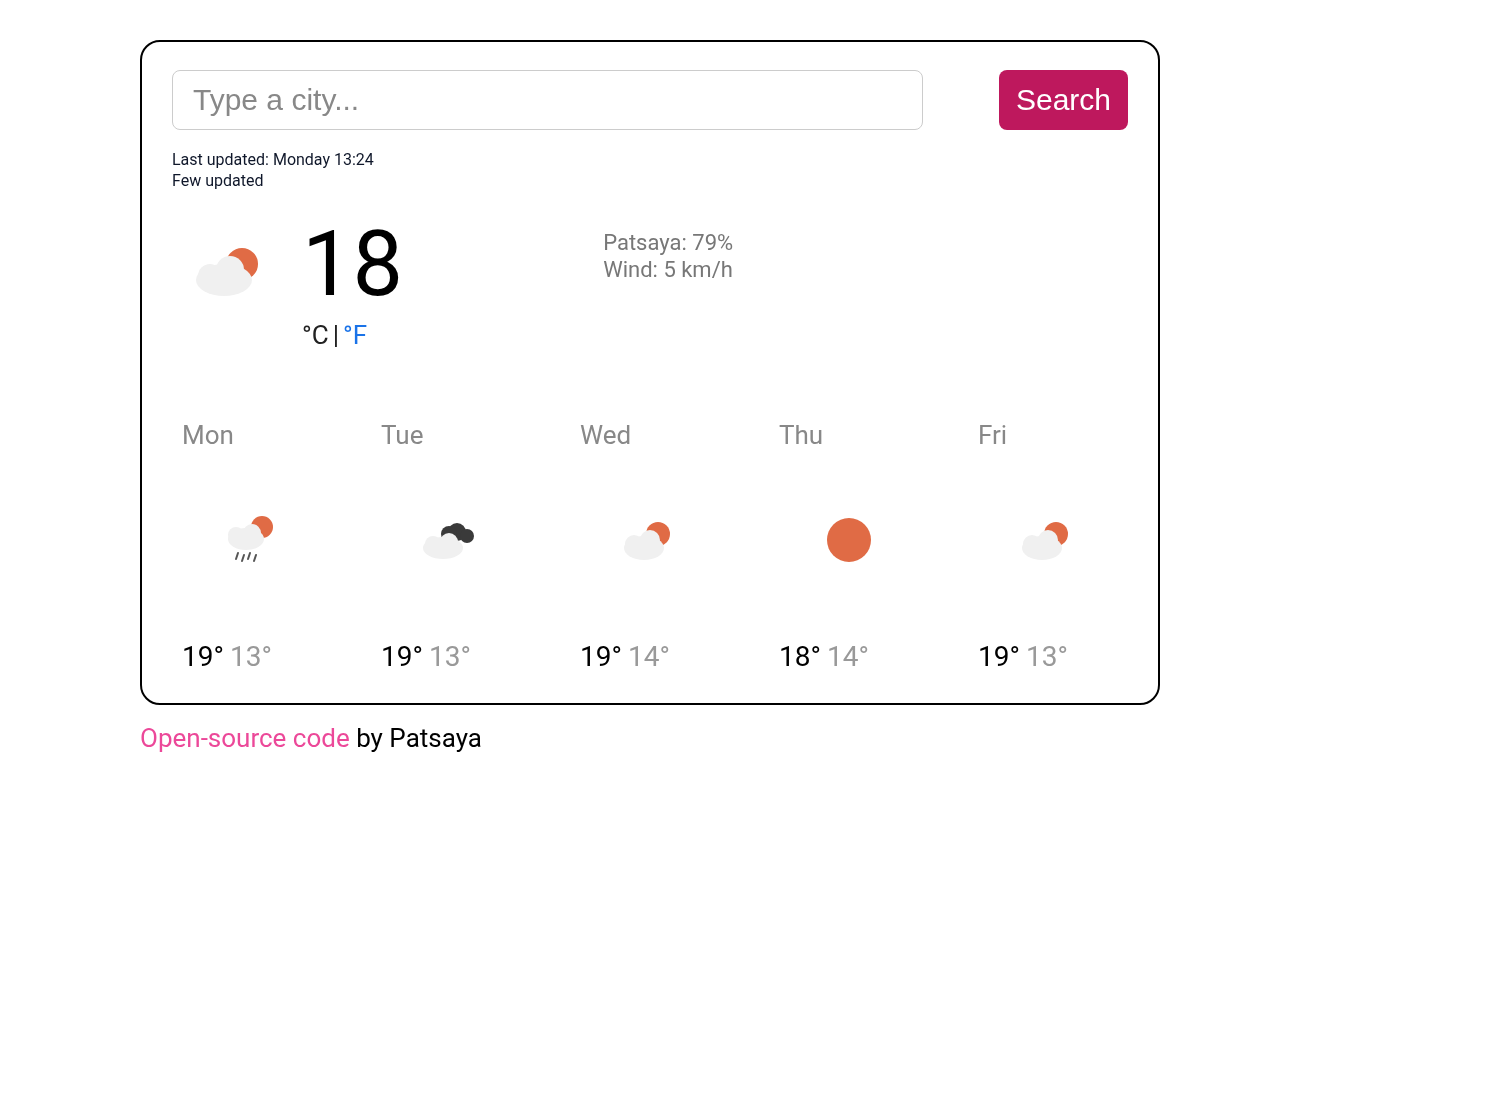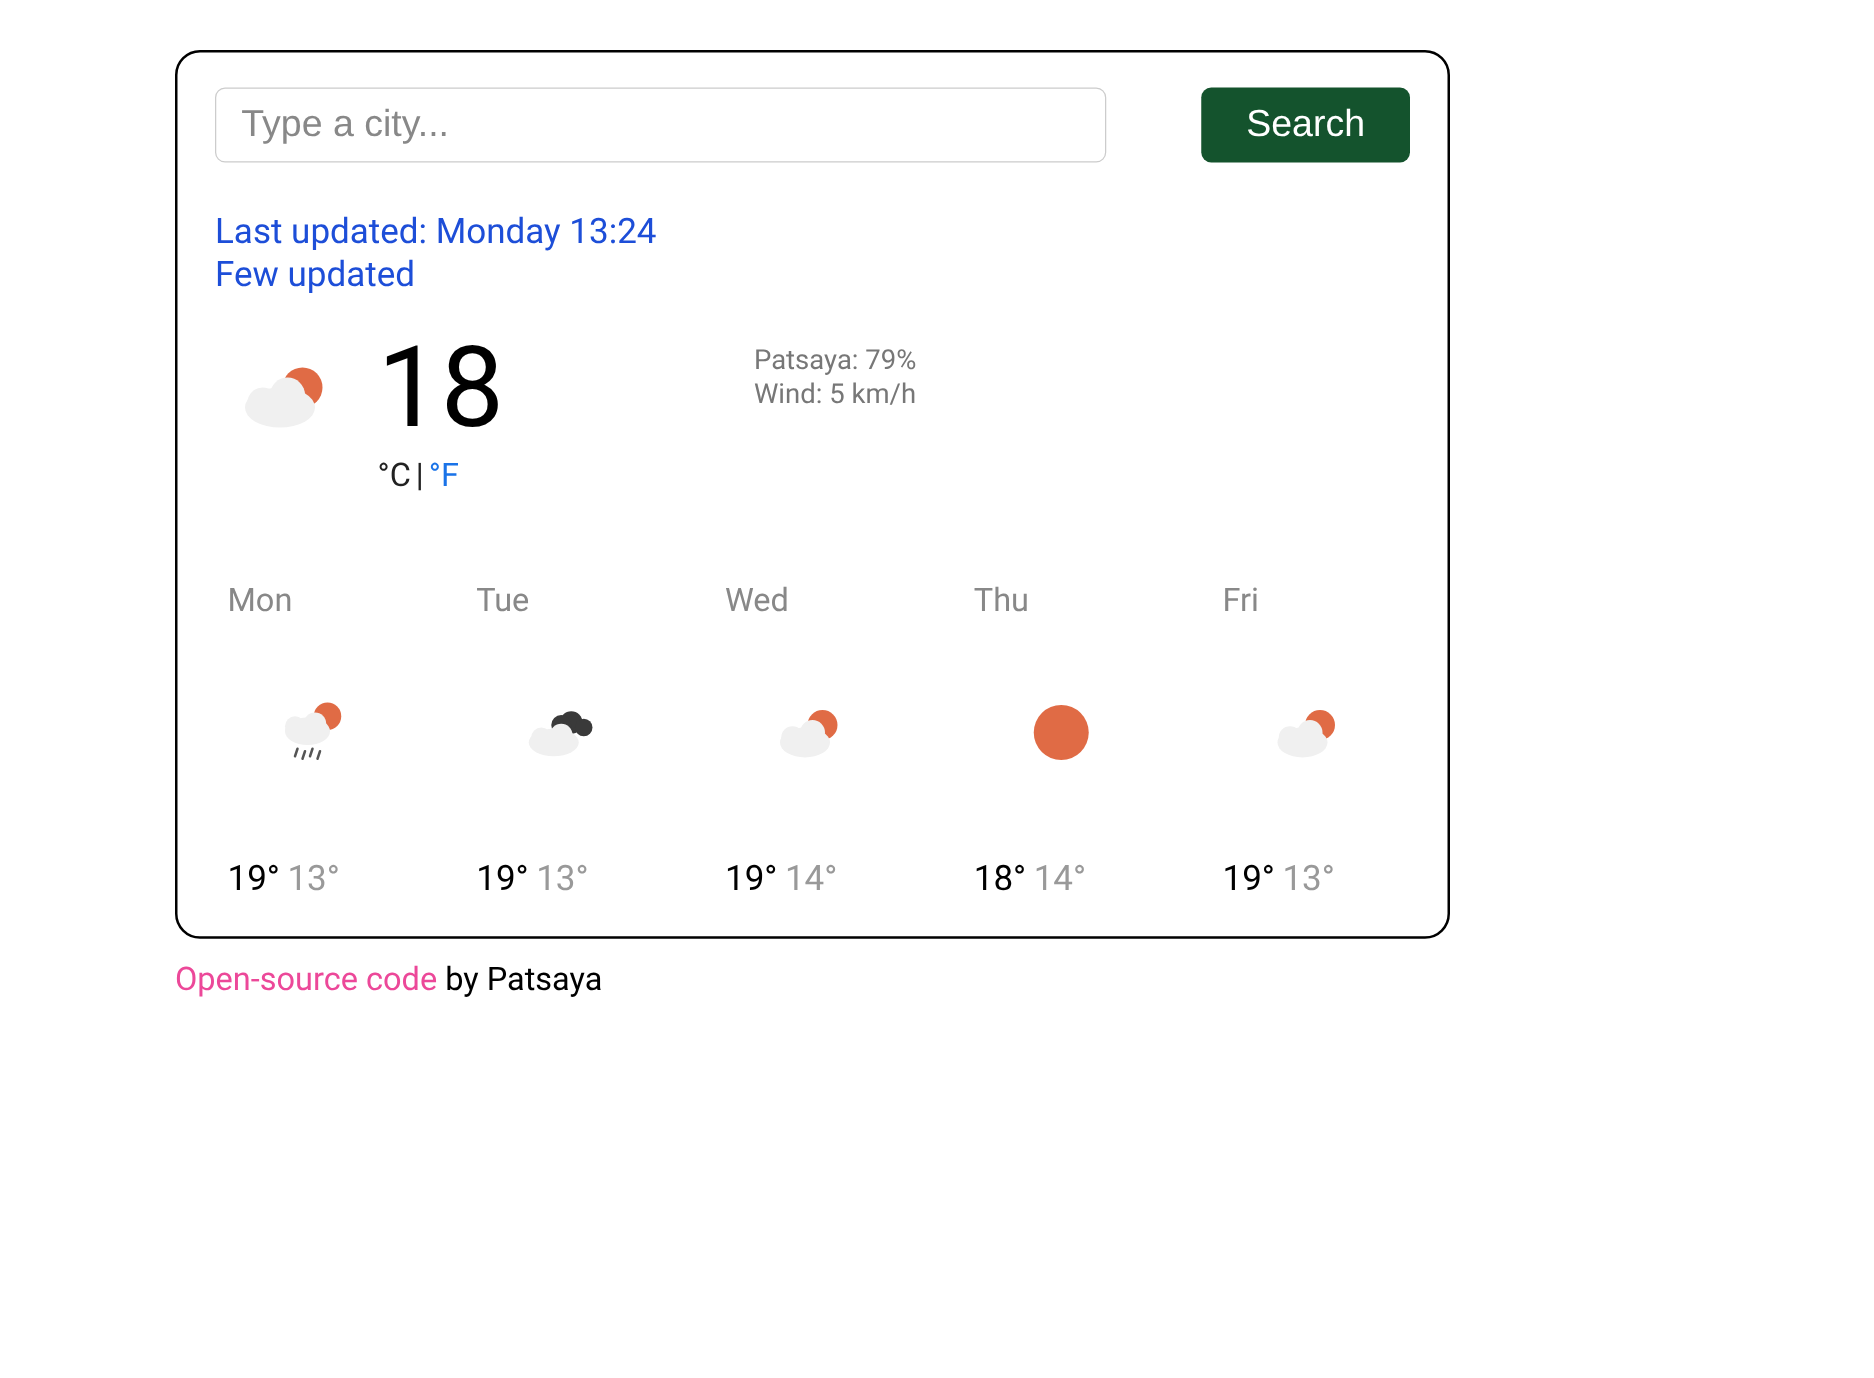--- a/index.html
+++ b/index.html
@@ -16,54 +16,54 @@
       width: 1020px;
       border: 2px solid #000;
       border-radius: 20px;
       padding: 28px 30px 30px 30px;
       margin-left: 100px;
     }
     .search-row {
       display: flex;
       gap: 76px;
       align-items: center;
-      margin-bottom: 38px;
+      margin-bottom: 20px;
     }
     .search-input {
       flex: 1;
       height: 60px;
       border: 1px solid #ccc;
       border-radius: 8px;
       font-size: 30px;
       padding: 0 20px;
       color: #555;
       outline: none;
     }
     .search-input::placeholder {
       color: #888;
     }
     .search-button {
       height: 60px;
-      padding: 0 36px;
-      background: #14532d;
+      padding: 0 17px;
+      background: #be185d;
       color: #fff;
       border: none;
       border-radius: 8px;
       font-size: 30px;
       cursor: pointer;
     }
     .city-name {
       font-size: 38px;
       font-weight: 500;
       color: #000;
       margin-bottom: 6px;
     }
     .meta-line {
-      font-size: 28px;
-      color: #1d4ed8;
+      font-size: 16px;
+      color: #0f172a;
       margin-bottom: 2px;
     }
     .current-row {
       display: flex;
       align-items: flex-start;
       margin-top: 30px;
       margin-bottom: 70px;
     }
     .current-icon-wrap {
       width: 120px;

